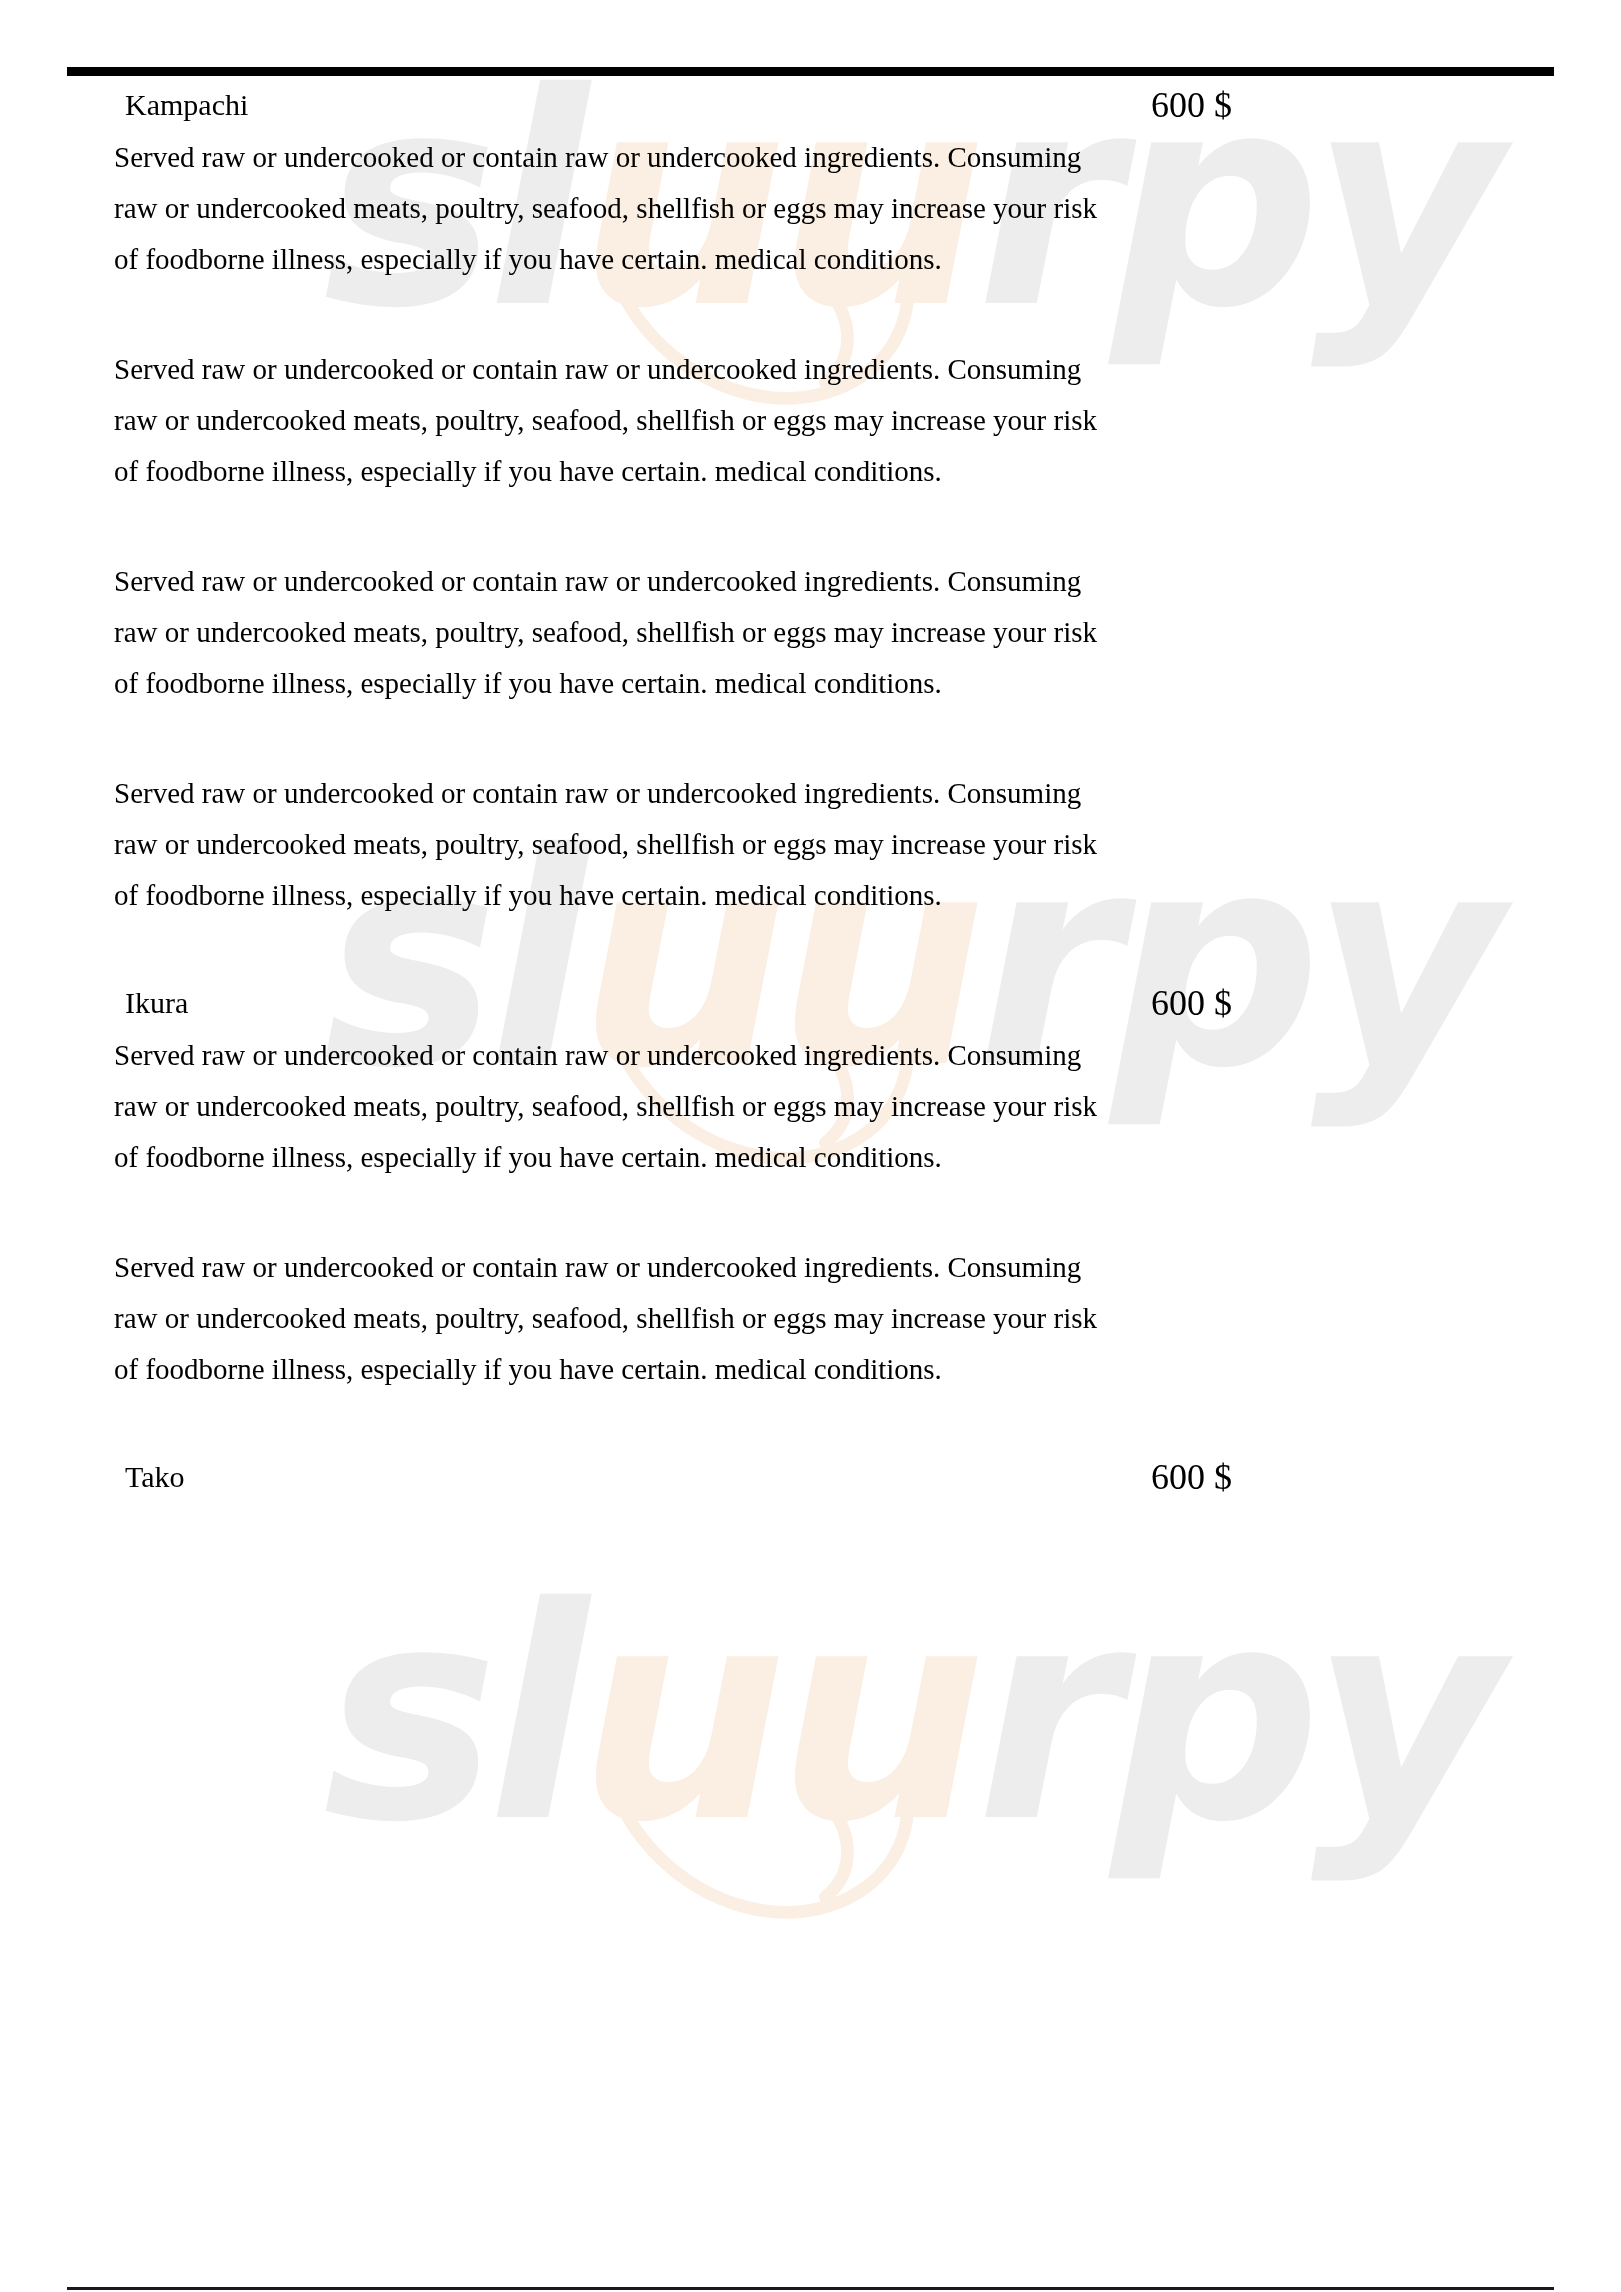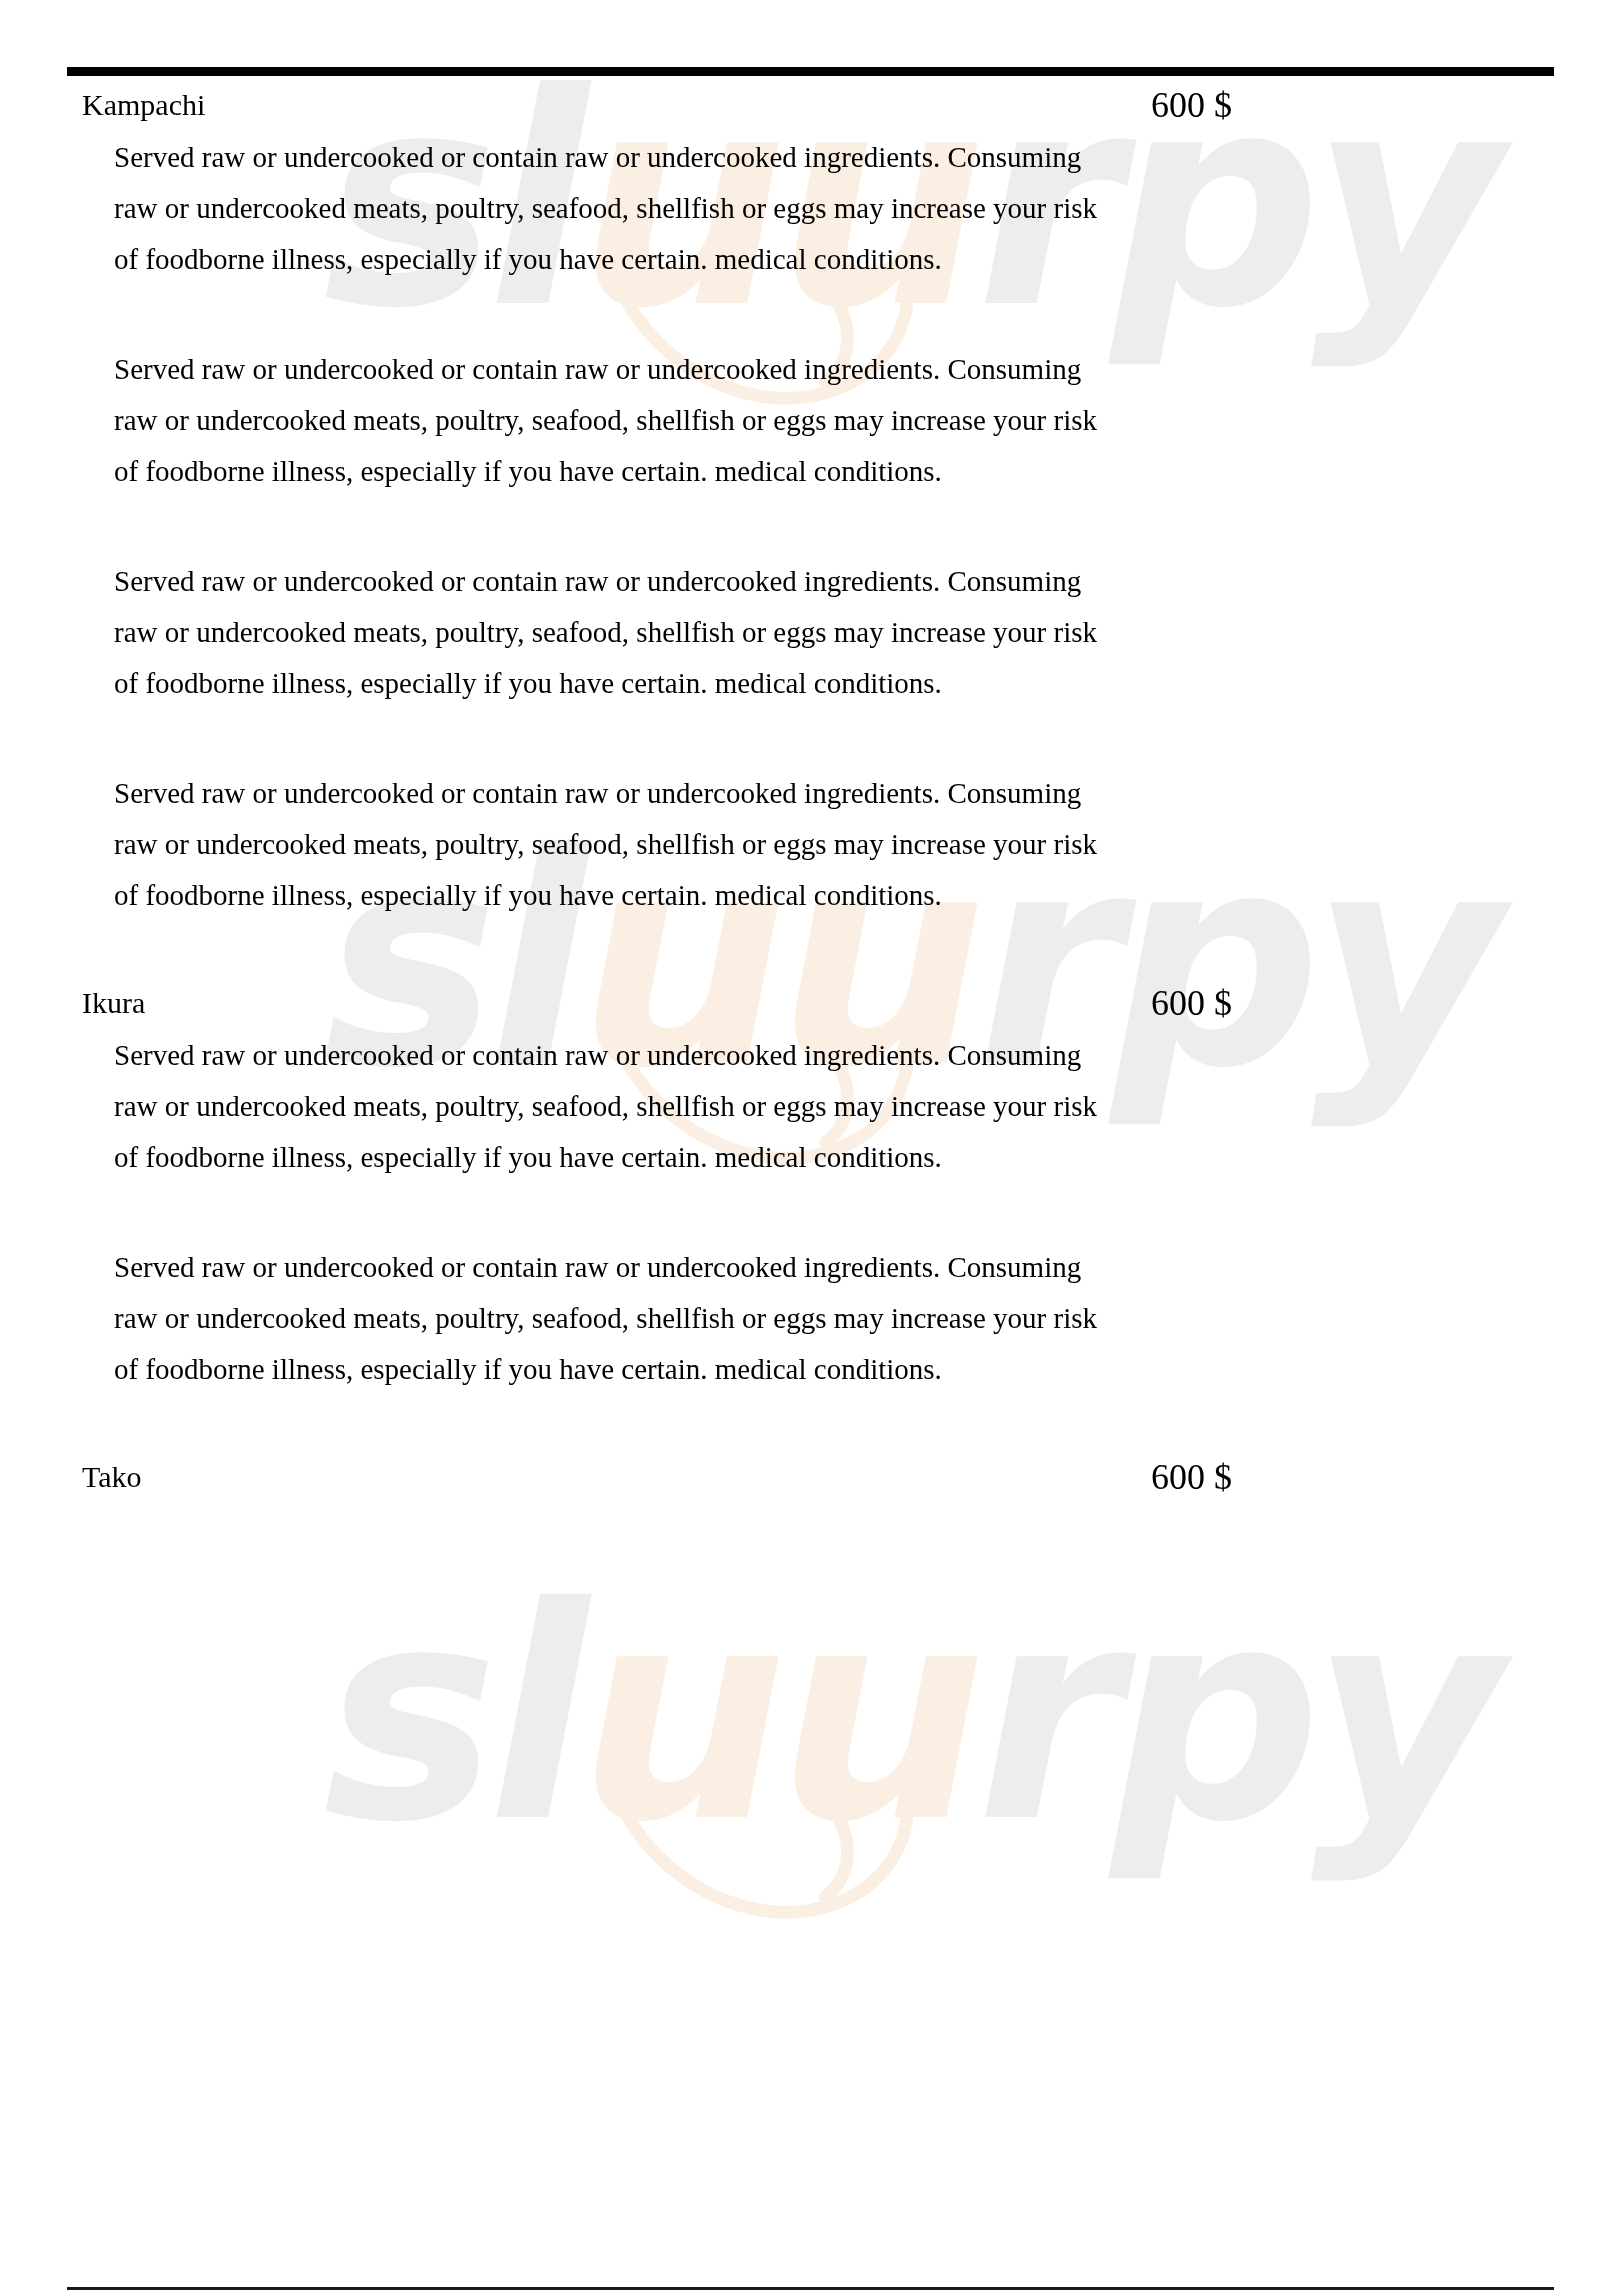--- a/index.html
+++ b/index.html
@@ -93,20 +93,21 @@
   .item-head {
     position: relative;
     height: 46px;
   }
 
   .item-name {
     font-size: 30px;
     line-height: 46px;
     color: #000000;
     display: inline-block;
+    margin-left: 43px;
   }
 
   .item-price {
     position: absolute;
     right: 0;
     top: 0;
     width: 235px;
     text-align: left;
     font-size: 36px;
     line-height: 46px;

